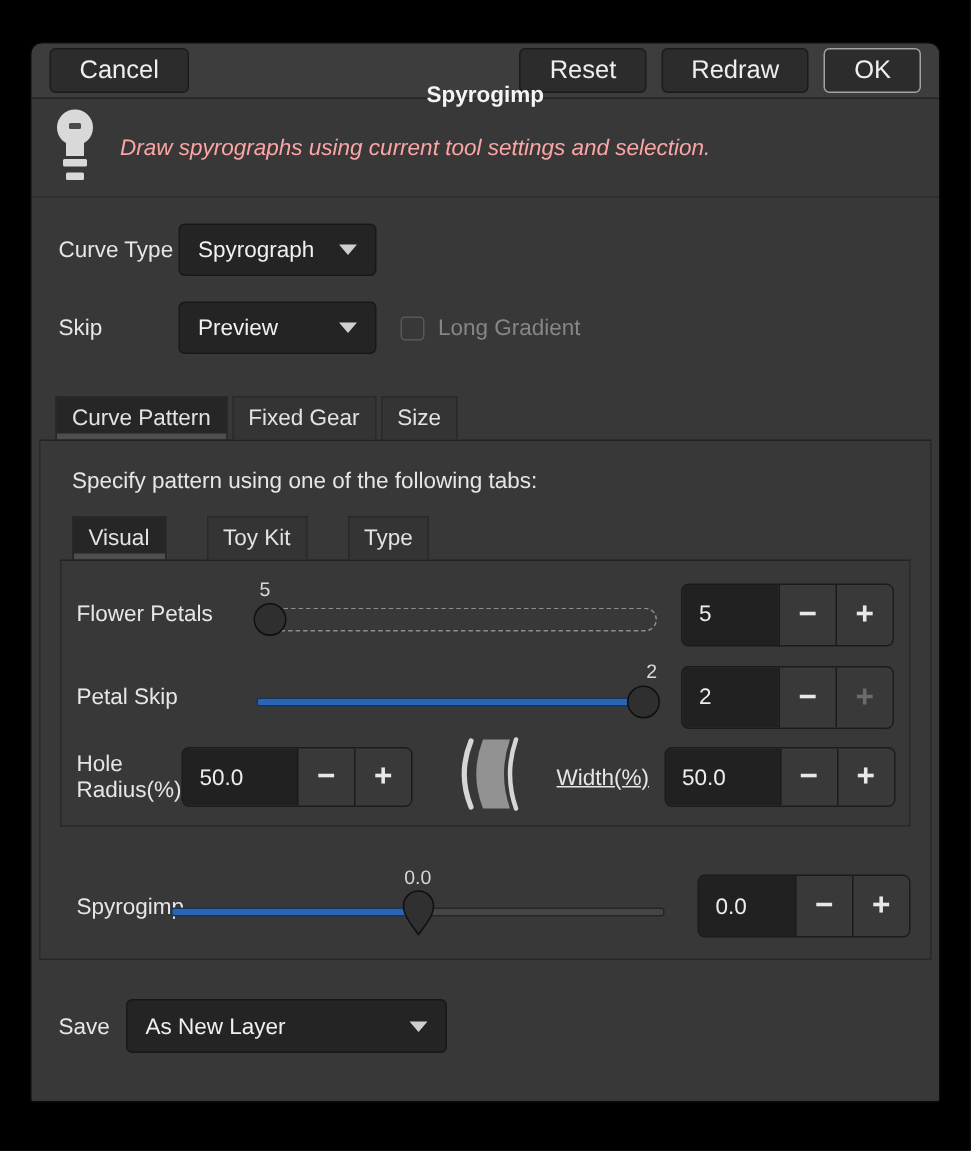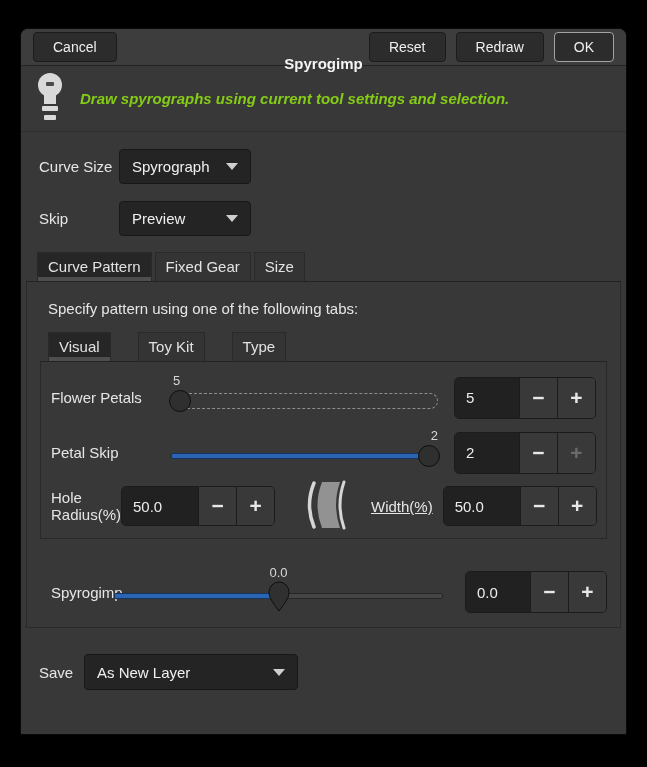--- a/index.html
+++ b/index.html
@@ -3,39 +3,39 @@
 <meta charset="utf-8">
 <style>
   * { margin:0; padding:0; box-sizing:border-box; }
   html,body { width:647px; height:767px; background:#000; font-family:"Liberation Sans","DejaVu Sans",sans-serif; }
   .dialog{ position:absolute; left:20px; top:28px; width:607px; height:707px;
     background:#383838; border:1px solid #0a0a0a; border-radius:8px 8px 2px 2px; overflow:hidden; color:#e6e6e6; font-size:15px;}
   
   .headerbar{ position:relative; height:37px; background:#3d3d3d; border-bottom:1px solid #232323;
     display:flex; align-items:center; padding:0 12px; gap:10px;}
   .hbtn{ height:30px; padding:0 19px; background:#2c2c2c; border:1px solid #1b1b1b; border-radius:4px;
-    color:#eeeeee; font-size:14px; display:flex; align-items:center; cursor:default;}
+    color:#eeeeee; font-size:17px; display:flex; align-items:center; cursor:default;}
   .hbtn.ok{ border-color:#a3a3a3;}
   .spacer{ flex:1;}
   .title{ position:absolute; left:50%; top:16px; transform:translateX(-50%); height:37px; display:flex; align-items:center;
     font-weight:bold; color:#f4f4f4;}
   
   .info-row{ display:flex; align-items:center; gap:15px; height:66px; padding:0 14px; border-bottom:1px solid #2d2d2d;}
-  .info-text{ font-style:italic; color:#84cc16;font-weight:bold;}
+  .info-text{ font-style:italic; color:#fca5a5;}
   
   .form-row{ display:flex; align-items:center; margin:17px 0 0 18px;}
   .form-label{ width:80px; color:#e6e6e6;}
   .dropdown{ width:132px; height:35px; background:#242424; border:1px solid #181818; border-radius:4px;
     display:flex; align-items:center; justify-content:space-between; padding:0 12px; color:#f0f0f0;}
   .dd-arrow{ width:0; height:0; border-left:6px solid transparent; border-right:6px solid transparent; border-top:7px solid #cfcfcf;}
   .checkbox-wrap{ display:flex; align-items:center; gap:9px; margin-left:16px;}
   .checkbox{ width:16px; height:16px; border:1px solid #585858; border-radius:3px; background:transparent;}
   .dim{ color:#868686;}
   
-  .notebook{ margin:16px 5px 0;}
+  .notebook{ margin:28px 5px 0;}
   .tabbar{ display:flex; padding-left:11px; border-bottom:1px solid #232323; position:relative; z-index:2;}
   .tab{ padding:5px 10px 6px; background:#343434; border:1px solid #292929; border-bottom:none; color:#e2e2e2; margin-right:3px;}
   .tab.active{ background:#262626; box-shadow:inset 0 -4px 0 #4e4e4e; margin-bottom:-1px; border-bottom:1px solid #232323;}
   .nb-body{ border:1px solid #292929; border-top:none; background:#383838;}
   .outer-body{ padding:16px 13px 12px; height:346px;}
   .specify{ margin:2px 0 15px 8px; color:#e6e6e6;}
   .notebook-inner{ margin:0;}
   .tabbar-inner{ padding-left:8px;gap:24px;}
   .inner-body{ padding:8px 10px 6px;}
   
@@ -92,32 +92,36 @@
         <rect x="11" y="10" width="8" height="4" rx="1" fill="#4a4a4a"></rect>
         <rect x="9" y="22" width="12" height="10" fill="#d9d9d9"></rect>
         <rect x="7" y="34" width="16" height="5" rx="1" fill="#d9d9d9"></rect>
         <rect x="9" y="43" width="12" height="5" rx="1" fill="#d9d9d9"></rect>
       </svg>
     </span>
     <div class="info-text">Draw spyrographs using current tool settings and selection.</div>
   </div>
 
   <div class="form-row">
-    <div class="form-label">Curve Size</div>
+    <div class="form-label">Curve Type</div>
     <div class="dropdown">
       <span>Spyrograph</span>
       <span class="dd-arrow"></span>
     </div>
   </div>
 
   <div class="form-row">
     <div class="form-label">Skip</div>
     <div class="dropdown">
       <span>Preview</span>
       <span class="dd-arrow"></span>
+    </div>
+    <div class="checkbox-wrap">
+      <span class="checkbox"></span>
+      <span class="dim">Long Gradient</span>
     </div>
   </div>
 
   <div class="notebook">
     <div class="tabbar">
       <div class="tab active">Curve Pattern</div>
       <div class="tab">Fixed Gear</div>
       <div class="tab">Size</div>
     </div>
     <div class="nb-body outer-body">

